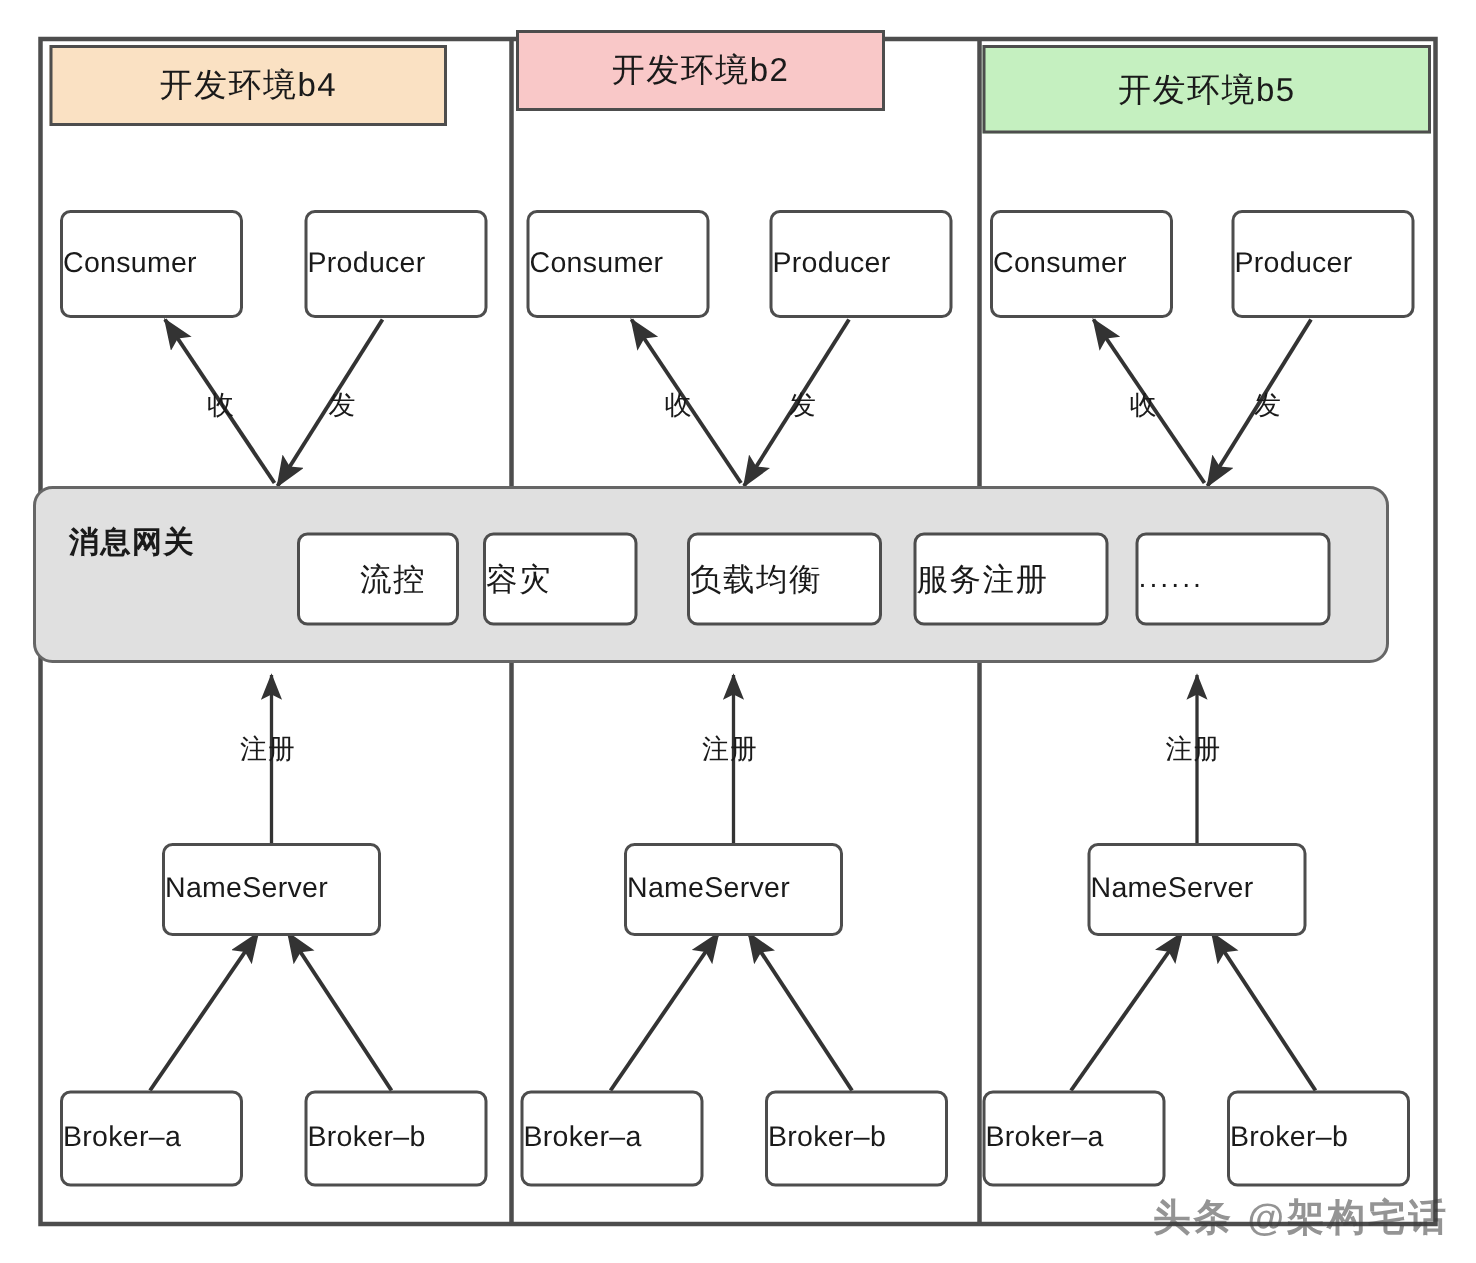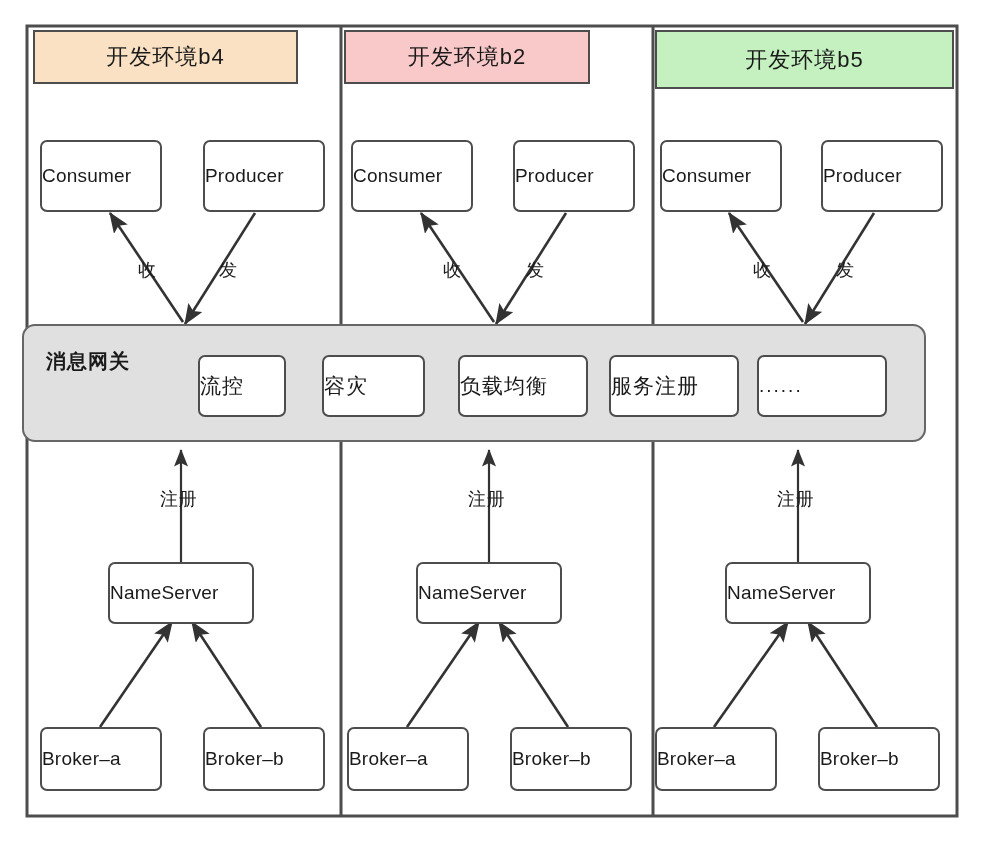--- a/index.html
+++ b/index.html
@@ -134,21 +134,21 @@
     <line x1="803" y1="322" x2="729" y2="213" stroke="#333333" stroke-width="2.6" marker-end="url(#arrowhead)"></line>
     <line x1="874" y1="213" x2="805" y2="324" stroke="#333333" stroke-width="2.6" marker-end="url(#arrowhead)"></line>
     <line x1="798" y1="562" x2="798" y2="450" stroke="#333333" stroke-width="2.2" marker-end="url(#arrowhead)"></line>
     <line x1="714" y1="727" x2="788" y2="622" stroke="#333333" stroke-width="2.6" marker-end="url(#arrowhead)"></line>
     <line x1="877" y1="727" x2="808" y2="622" stroke="#333333" stroke-width="2.6" marker-end="url(#arrowhead)"></line>
   </svg>
 
   <div class="hdr" style="left:33px; top:30px; width:265px; height:54px; background:#fae1c3;">
     <span>开发环境b4</span>
   </div>
-  <div class="hdr" style="left:344px; top:30px; width:246px; height:54px; background:#f9c8c8;">
+  <div class="hdr" style="left:344px; top:20px; width:246px; height:54px; background:#f9c8c8;">
     <span>开发环境b2</span>
   </div>
   <div class="hdr" style="left:655px; top:30px; width:299px; height:59px; background:#c5f0c0;text-align:center;">
     <span>开发环境b5</span>
   </div>
 
   <div class="node node-en" style="left:40px; top:140px; width:122px; height:72px;">
     <span>Consumer</span>
   </div>
   <div class="node node-en" style="left:203px; top:140px; width:122px; height:72px;">
@@ -219,31 +219,32 @@
   <div class="edge-label" style="left:836px; top:258px;">
     <span>发</span>
   </div>
   <div class="edge-label" style="left:777px; top:487px;">
     <span>注册</span>
   </div>
 
   <div id="gateway-bar" style="left:22px; top:324px; width:904px; height:118px;border-radius:13px;">
     <div id="gateway-title">消息网关</div>
 
-    <div class="node node-cn" style="left:174px; top:29px; width:88px; height:62px;">
+    <div class="node node-cn" style="left:174px; top:29px; width:108px; height:62px;padding-left:40px;">
       <span>流控</span>
     </div>
     <div class="node node-cn" style="left:298px; top:29px; width:103px; height:62px;">
       <span>容灾</span>
     </div>
     <div class="node node-cn" style="left:434px; top:29px; width:130px; height:62px;font-family:Liberation Serif, serif;">
       <span>负载均衡</span>
     </div>
     <div class="node node-cn" style="left:585px; top:29px; width:130px; height:62px;">
       <span>服务注册</span>
     </div>
     <div class="node node-cn" style="left:733px; top:29px; width:130px; height:62px;">
       <span class="dots">......</span>
     </div>
   </div>
 
+  <div id="watermark">头条 @架构宅话</div>
 
 </div>
 
 </body></html>

